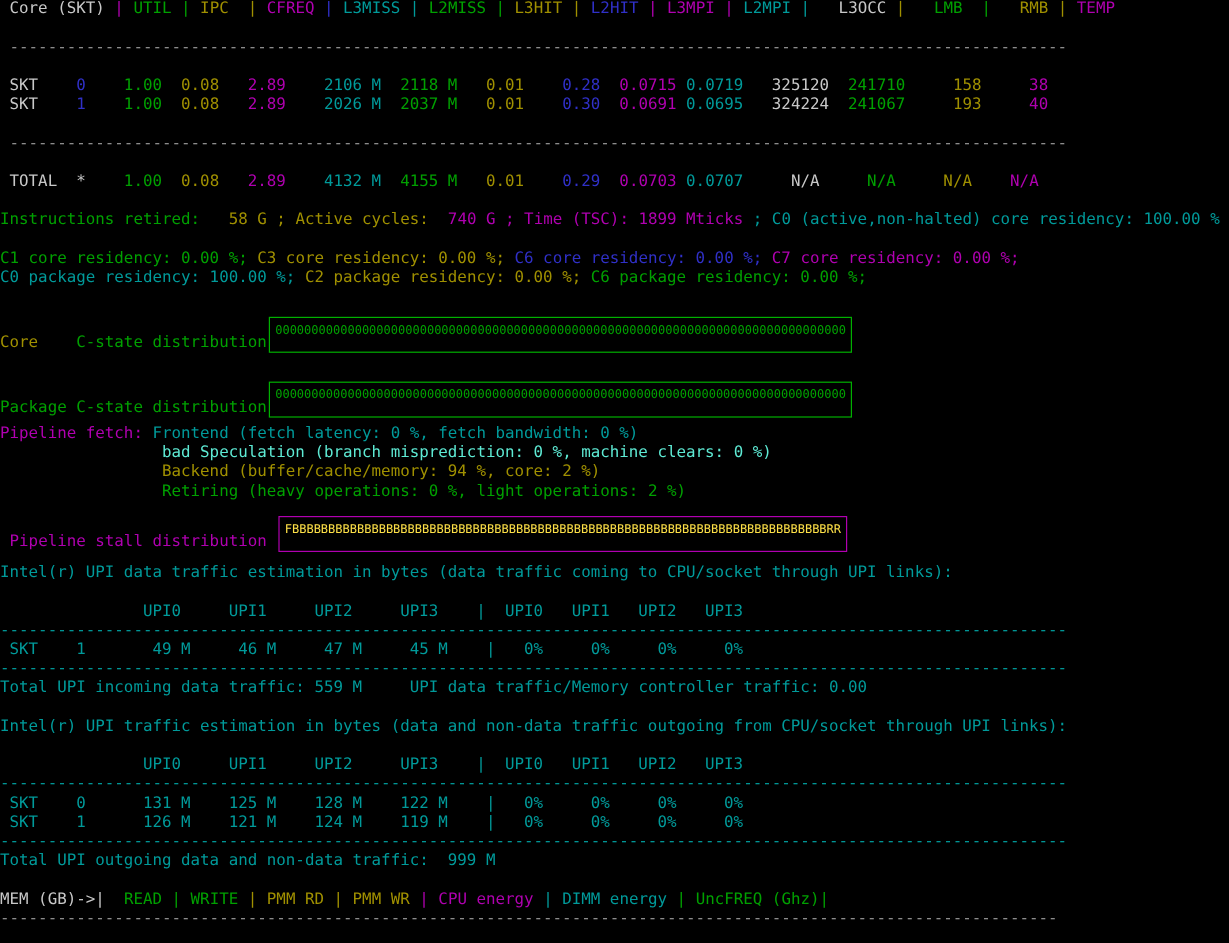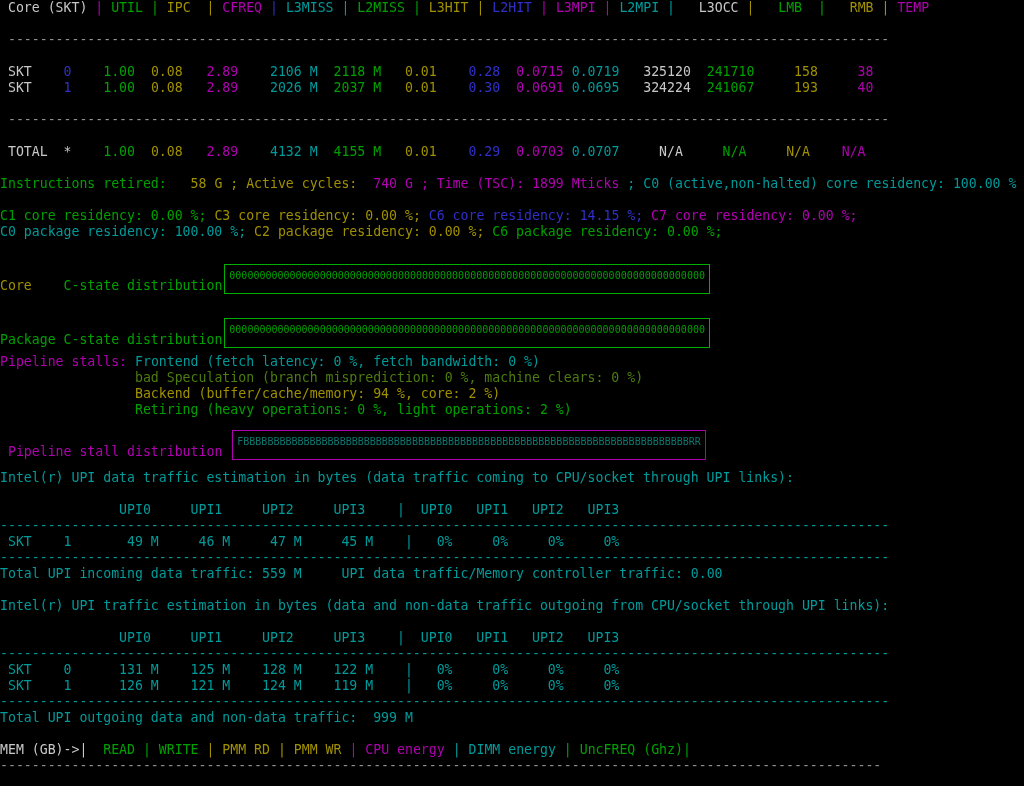--- a/index.html
+++ b/index.html
@@ -33,21 +33,21 @@
   }
   .blank { height: 16px; }
 
   
   .c-white   { color: #c8c8c8; }
   .c-green   { color: #00a000; margin-top: 40px; }
   .c-olive   { color: #a09000; }
   .c-magenta { color: #b000b0; }
   .c-cyan    { color: #009a9a; }
   .c-blue    { color: #3030c8; }
-  .c-red     { color: #4d7c0f; margin-top: 28px; }
+  .c-red     { color: #5eead4; margin-top: 28px; }
   .c-dash    { color: #909090; }
 
   
   .distrow {
     display: flex;
     align-items: flex-end;
     height: 38px;
     white-space: pre;
   }
   .distlabel { white-space: pre; }
@@ -59,21 +59,21 @@
     color: #00a000;
     letter-spacing: 0px;
     font-size: 10px;
     line-height: 15px;
     height: 21px;
     box-sizing: content-box;
     overflow: hidden;
   }
   .box.magenta {
     border-color: #b000b0;
-    color: #0f766e;
+    color: #fde047;
   }
   .stallbox { border-color: #b000b0; color: #a000a0; }
 </style>
 </head>
 <body>
 
 <div id="term">
 
   <div class="row"><span class="c-white"> Core (SKT)</span><span class="c-magenta"> | </span><span class="c-green">UTIL</span><span class="c-green"> | </span><span class="c-olive">IPC</span><span class="c-olive">  | </span><span class="c-magenta">CFREQ</span><span class="c-blue"> | </span><span class="c-cyan">L3MISS</span><span class="c-cyan"> | </span><span class="c-green">L2MISS</span><span class="c-green"> | </span><span class="c-olive">L3HIT</span><span class="c-olive"> | </span><span class="c-blue">L2HIT</span><span class="c-magenta"> | </span><span class="c-magenta">L3MPI</span><span class="c-magenta"> | </span><span class="c-cyan">L2MPI</span><span class="c-cyan"> | </span><span class="c-white">  L3OCC</span><span class="c-olive"> | </span><span class="c-green">  LMB</span><span class="c-green">  | </span><span class="c-olive">  RMB</span><span class="c-olive"> | </span><span class="c-magenta">TEMP</span></div>
 
@@ -90,41 +90,41 @@
   <div class="blank"></div>
 
   <div class="row"><span class="c-white"> TOTAL</span><span class="c-white">  *</span><span class="c-green">    1.00</span><span class="c-olive">  0.08</span><span class="c-magenta">   2.89</span><span class="c-cyan">    4132 M</span><span class="c-green">  4155 M</span><span class="c-olive">   0.01</span><span class="c-blue">    0.29</span><span class="c-magenta">  0.0703</span><span class="c-cyan"> 0.0707</span><span class="c-white">     N/A</span><span class="c-green">     N/A</span><span class="c-olive">     N/A</span><span class="c-magenta">    N/A</span></div>
 
   <div class="blank"></div>
 
   <div class="row"><span class="c-green">Instructions retired:</span><span class="c-olive">   </span><span class="c-olive">58 G</span><span class="c-olive"> </span><span class="c-olive">; Active cycles:</span><span class="c-magenta">  </span><span class="c-magenta">740 G</span><span class="c-magenta"> </span><span class="c-magenta">; Time (TSC):</span><span class="c-magenta"> </span><span class="c-magenta">1899 Mticks</span><span class="c-cyan"> </span><span class="c-cyan">; C0 (active,non-halted) core residency:</span><span class="c-cyan"> </span><span class="c-cyan">100.00 %</span></div>
 
   <div class="blank"></div>
 
-  <div class="row"><span class="c-green">C1 core residency: 0.00 %;</span><span> </span><span class="c-olive">C3 core residency: 0.00 %;</span><span> </span><span class="c-blue">C6 core residency: 14.15 %;</span><span> </span><span class="c-magenta">C7 core residency: 0.00 %;</span></div>
+  <div class="row"><span class="c-green">C1 core residency: 0.00 %;</span><span> </span><span class="c-olive">C3 core residency: 0.00 %;</span><span> </span><span class="c-blue">C6 core residency: 0.00 %;</span><span> </span><span class="c-magenta">C7 core residency: 0.00 %;</span></div>
 
   <div class="row"><span class="c-cyan">C0 package residency: 100.00 %;</span><span> </span><span class="c-olive">C2 package residency: 0.00 %;</span><span> </span><span class="c-green">C6 package residency: 0.00 %;</span></div>
 
   <div class="blank"></div>
 
   <div class="distrow">
     <span class="distlabel"><span class="c-olive">Core</span><span class="c-green">    </span><span class="c-green">C-state distribution</span></span>
     <span class="box">0000000000000000000000000000000000000000000000000000000000000000000000000000000</span>
   </div>
 
   <div class="blank"></div>
 
   <div class="distrow">
     <span class="distlabel"><span class="c-green">Package</span><span class="c-green"> </span><span class="c-green">C-state distribution</span></span>
     <span class="box">0000000000000000000000000000000000000000000000000000000000000000000000000000000</span>
   </div>
 
   <div class="blank" style="height:6px"></div>
 
-  <div class="row"><span class="c-magenta">Pipeline stalls:</span><span> </span><span class="c-cyan">Frontend (fetch latency: 0 %, fetch bandwidth: 0 %)</span></div>
+  <div class="row"><span class="c-magenta">Pipeline fetch:</span><span> </span><span class="c-cyan">Frontend (fetch latency: 0 %, fetch bandwidth: 0 %)</span></div>
   <div class="row"><span>                 </span><span class="c-red">bad Speculation (branch misprediction: 0 %, machine clears: 0 %)</span></div>
   <div class="row"><span>                 </span><span class="c-olive">Backend (buffer/cache/memory: 94 %, core: 2 %)</span></div>
   <div class="row"><span>                 </span><span class="c-green">Retiring (heavy operations: 0 %, light operations: 2 %)</span></div>
 
   <div class="blank" style="height:4px"></div>
 
   <div class="distrow">
     <span class="distlabel c-magenta"> <span>Pipeline stall distribution</span> </span>
     <span class="box magenta stallbox">FBBBBBBBBBBBBBBBBBBBBBBBBBBBBBBBBBBBBBBBBBBBBBBBBBBBBBBBBBBBBBBBBBBBBBBBBBBRR</span>
   </div>

